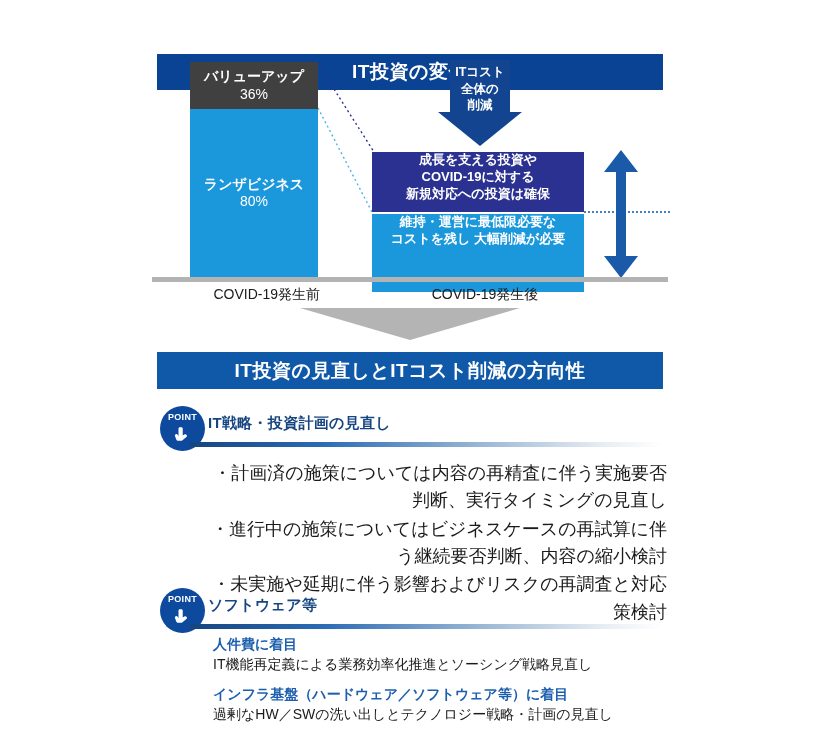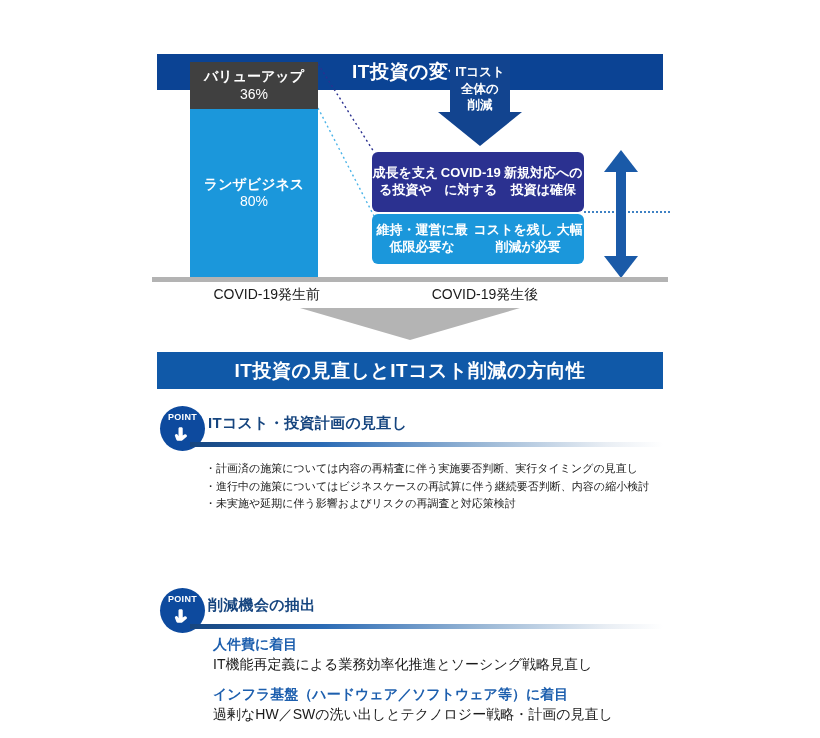--- a/index.html
+++ b/index.html
@@ -54,29 +54,29 @@
   }
   #seg-runbiz{
     left:190px;top:109px;width:128px;height:168px;
     background:#1b97db;font-size:14px;font-weight:bold;
   }
   .seg-pct{font-weight:normal;font-size:14px;}
 
   
   .right-box{
     position:absolute;
-    display:flex;align-items:center;justify-content:space-between;
-    color:#ffffff;text-align:center;font-weight:bold;line-height:1.3;border-radius:6px;
+    display:flex;flex-direction:column;align-items:center;justify-content:flex-start;
+    color:#ffffff;text-align:center;font-weight:bold;line-height:1.3;
   }
   #box-secure{
     left:372px;top:152px;width:212px;height:60px;
     background:#2b3190;font-size:13px;
   }
   #box-reduce{
-    left:372px;top:214px;width:212px;height:50px;
+    left:372px;top:214px;width:212px;height:78px;
     background:#1b97db;font-size:13px;
   }
 
   
   #arrow-itcost{
     position:absolute;left:438px;top:60px;width:84px;height:86px;
   }
   #arrow-itcost .shaft{
     position:absolute;left:12px;top:0;width:60px;height:52px;background:#12448f;
   }
@@ -155,22 +155,22 @@
     color:#16457f;font-size:15px;font-weight:bold;line-height:1.2;
     letter-spacing:.3px;
   }
   .point-rule{
     position:absolute;left:190px;top:36px;width:473px;height:5px;
     background:linear-gradient(to right,#16457f 0%,#2b6bb5 28%,#9bb8d6 62%,#e9eef4 88%,#ffffff 100%);
   }
 
   .bullets{position:absolute;left:205px;top:54px;width:462px;}
   .bullet{
-    display:block;font-size:11px;line-height:1.52;color:#1a1a1a;
-    text-indent:-11px;padding-left:11px;margin-bottom:1px;
+    display:block;font-size:18px;line-height:1.52;color:#1a1a1a;
+    text-indent:-11px;padding-left:11px;margin-bottom:1px;text-align:right;
   }
 
   .sub-items{position:absolute;left:213px;top:46px;width:470px;}
   .sub-item{margin-bottom:9px;}
   .sub-title{
     color:#1d5fae;font-size:14px;font-weight:bold;line-height:1.45;
     display:block;
   }
   .sub-body{
     color:#1a1a1a;font-size:14px;line-height:1.45;display:block;
@@ -238,39 +238,39 @@
   <div class="bar-heading" id="title-bar-2">IT投資の見直しとITコスト削減の方向性</div>
 
   <div class="point-section" id="point-section-1">
     <div class="point-badge">
       <div class="badge-text">POINT</div>
       <svg class="hand-icon" viewBox="0 0 24 26">
         <path fill="#ffffff" d="M10.5 1.5c1 0 1.8.8 1.8 1.8v9.1l2.1-1.4c1-.7 2.3-.4 3 .6.6.9.4 2.1-.4 2.8l-5 4.1c-.6.5-1.4.8-2.2.8H6.4c-1.1 0-2.1-.7-2.5-1.7l-1.7-4.5c-.4-1 .1-2.1 1.1-2.5.9-.4 2 0 2.5.9l1 1.9V3.3c0-1 .8-1.8 1.8-1.8h1.9z"></path>
       </svg>
     </div>
     <div class="point-head">
-      <span class="point-title">ITコスト・投資計画の見直し</span>
+      <span class="point-title">IT戦略・投資計画の見直し</span>
     </div>
     <div class="point-rule"></div>
     <div class="bullets">
       <span class="bullet">・計画済の施策については内容の再精査に伴う実施要否判断、実行タイミングの見直し</span>
       <span class="bullet">・進行中の施策についてはビジネスケースの再試算に伴う継続要否判断、内容の縮小検討</span>
       <span class="bullet">・未実施や延期に伴う影響およびリスクの再調査と対応策検討</span>
     </div>
   </div>
 
   <div class="point-section" id="point-section-2">
     <div class="point-badge">
       <div class="badge-text">POINT</div>
       <svg class="hand-icon" viewBox="0 0 24 26">
         <path fill="#ffffff" d="M10.5 1.5c1 0 1.8.8 1.8 1.8v9.1l2.1-1.4c1-.7 2.3-.4 3 .6.6.9.4 2.1-.4 2.8l-5 4.1c-.6.5-1.4.8-2.2.8H6.4c-1.1 0-2.1-.7-2.5-1.7l-1.7-4.5c-.4-1 .1-2.1 1.1-2.5.9-.4 2 0 2.5.9l1 1.9V3.3c0-1 .8-1.8 1.8-1.8h1.9z"></path>
       </svg>
     </div>
     <div class="point-head">
-      <span class="point-title">削減機会の抽出</span>
+      <span class="point-title">ソフトウェア等</span>
     </div>
     <div class="point-rule"></div>
     <div class="sub-items">
       <div class="sub-item">
         <span class="sub-title">人件費に着目</span>
         <span class="sub-body">IT機能再定義による業務効率化推進とソーシング戦略見直し</span>
       </div>
       <div class="sub-item">
         <span class="sub-title">インフラ基盤（ハードウェア／ソフトウェア等）に着目</span>
         <span class="sub-body">過剰なHW／SWの洗い出しとテクノロジー戦略・計画の見直し</span>

